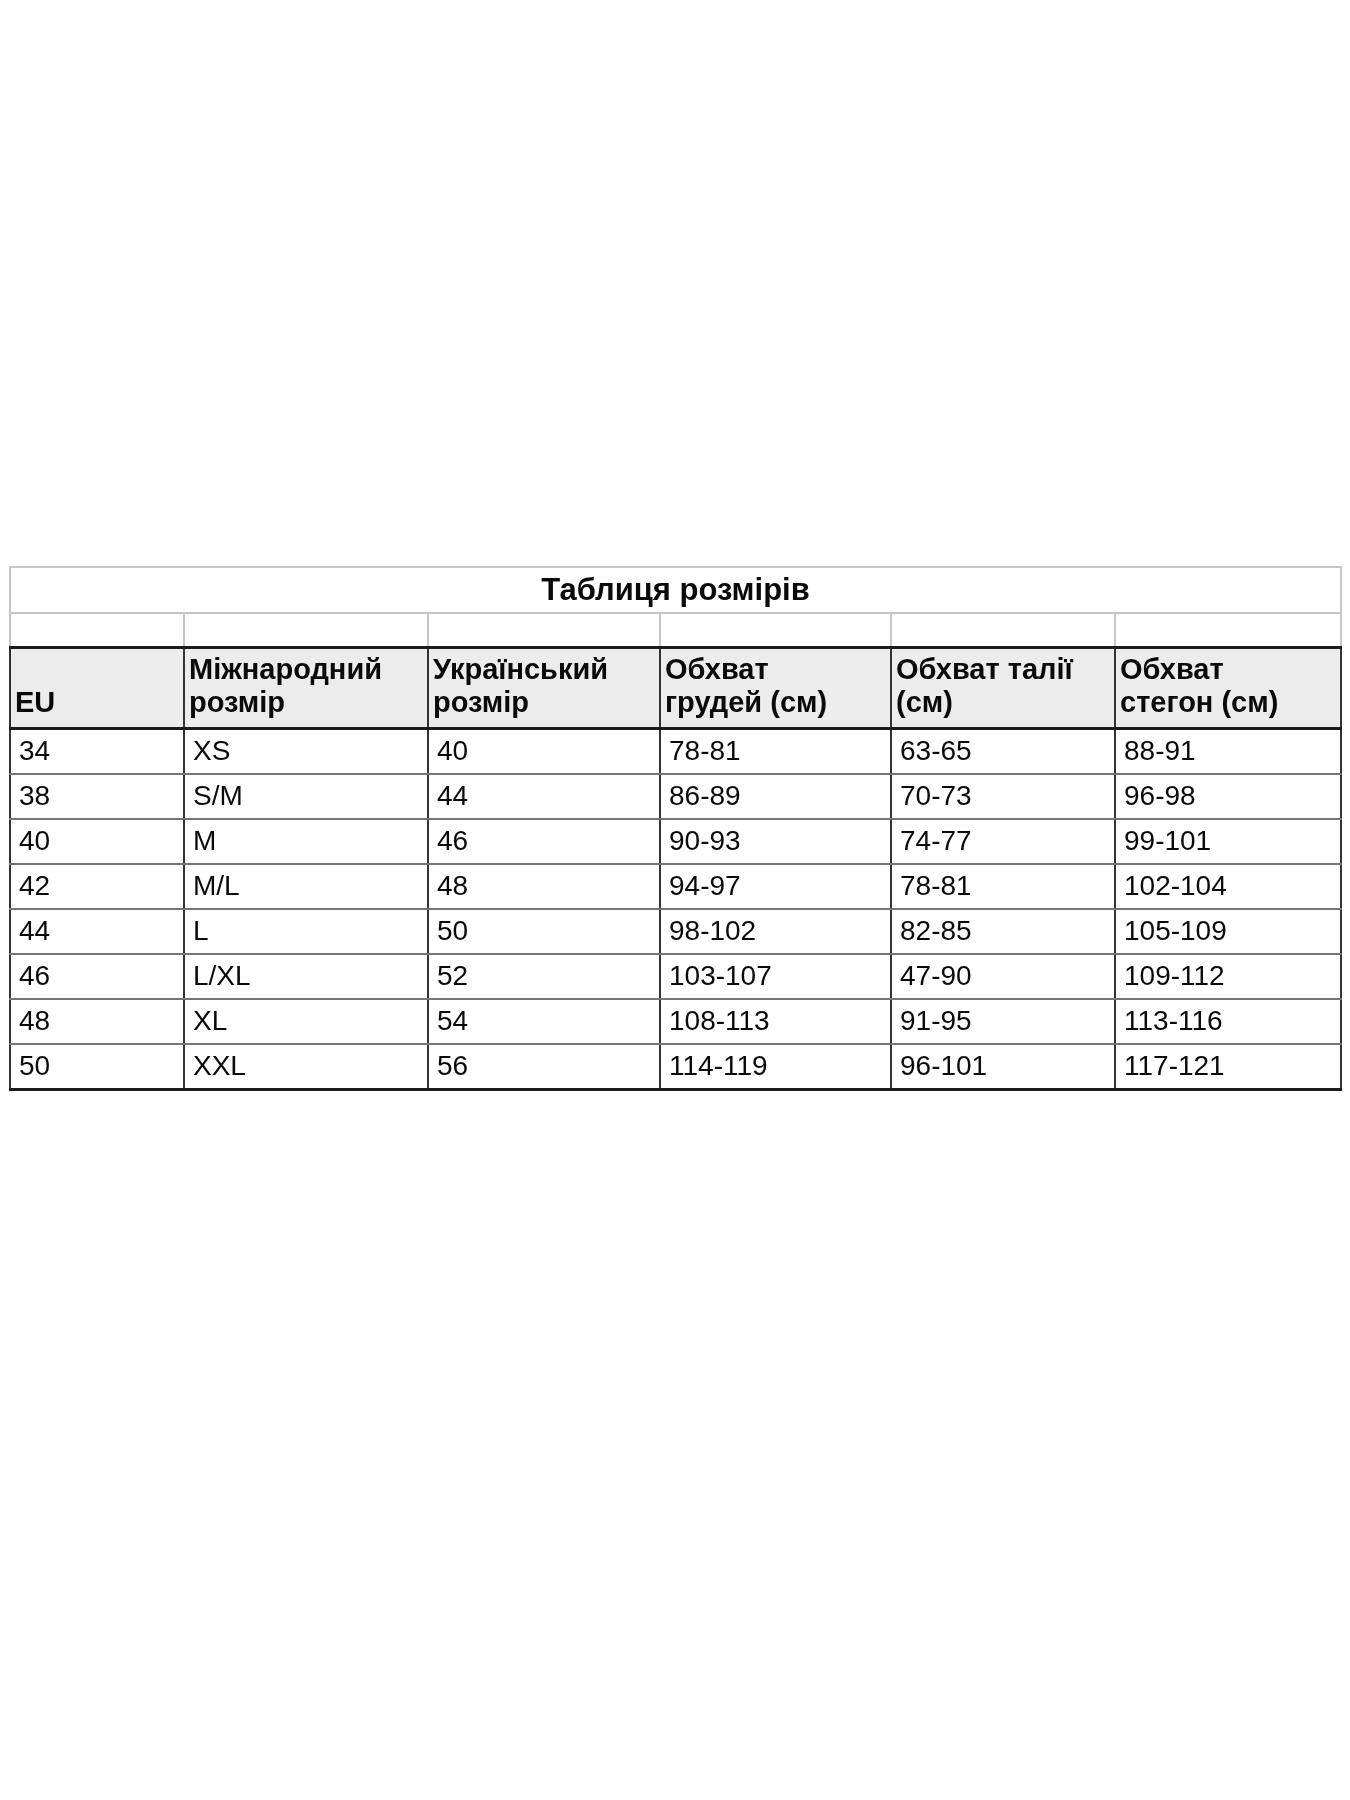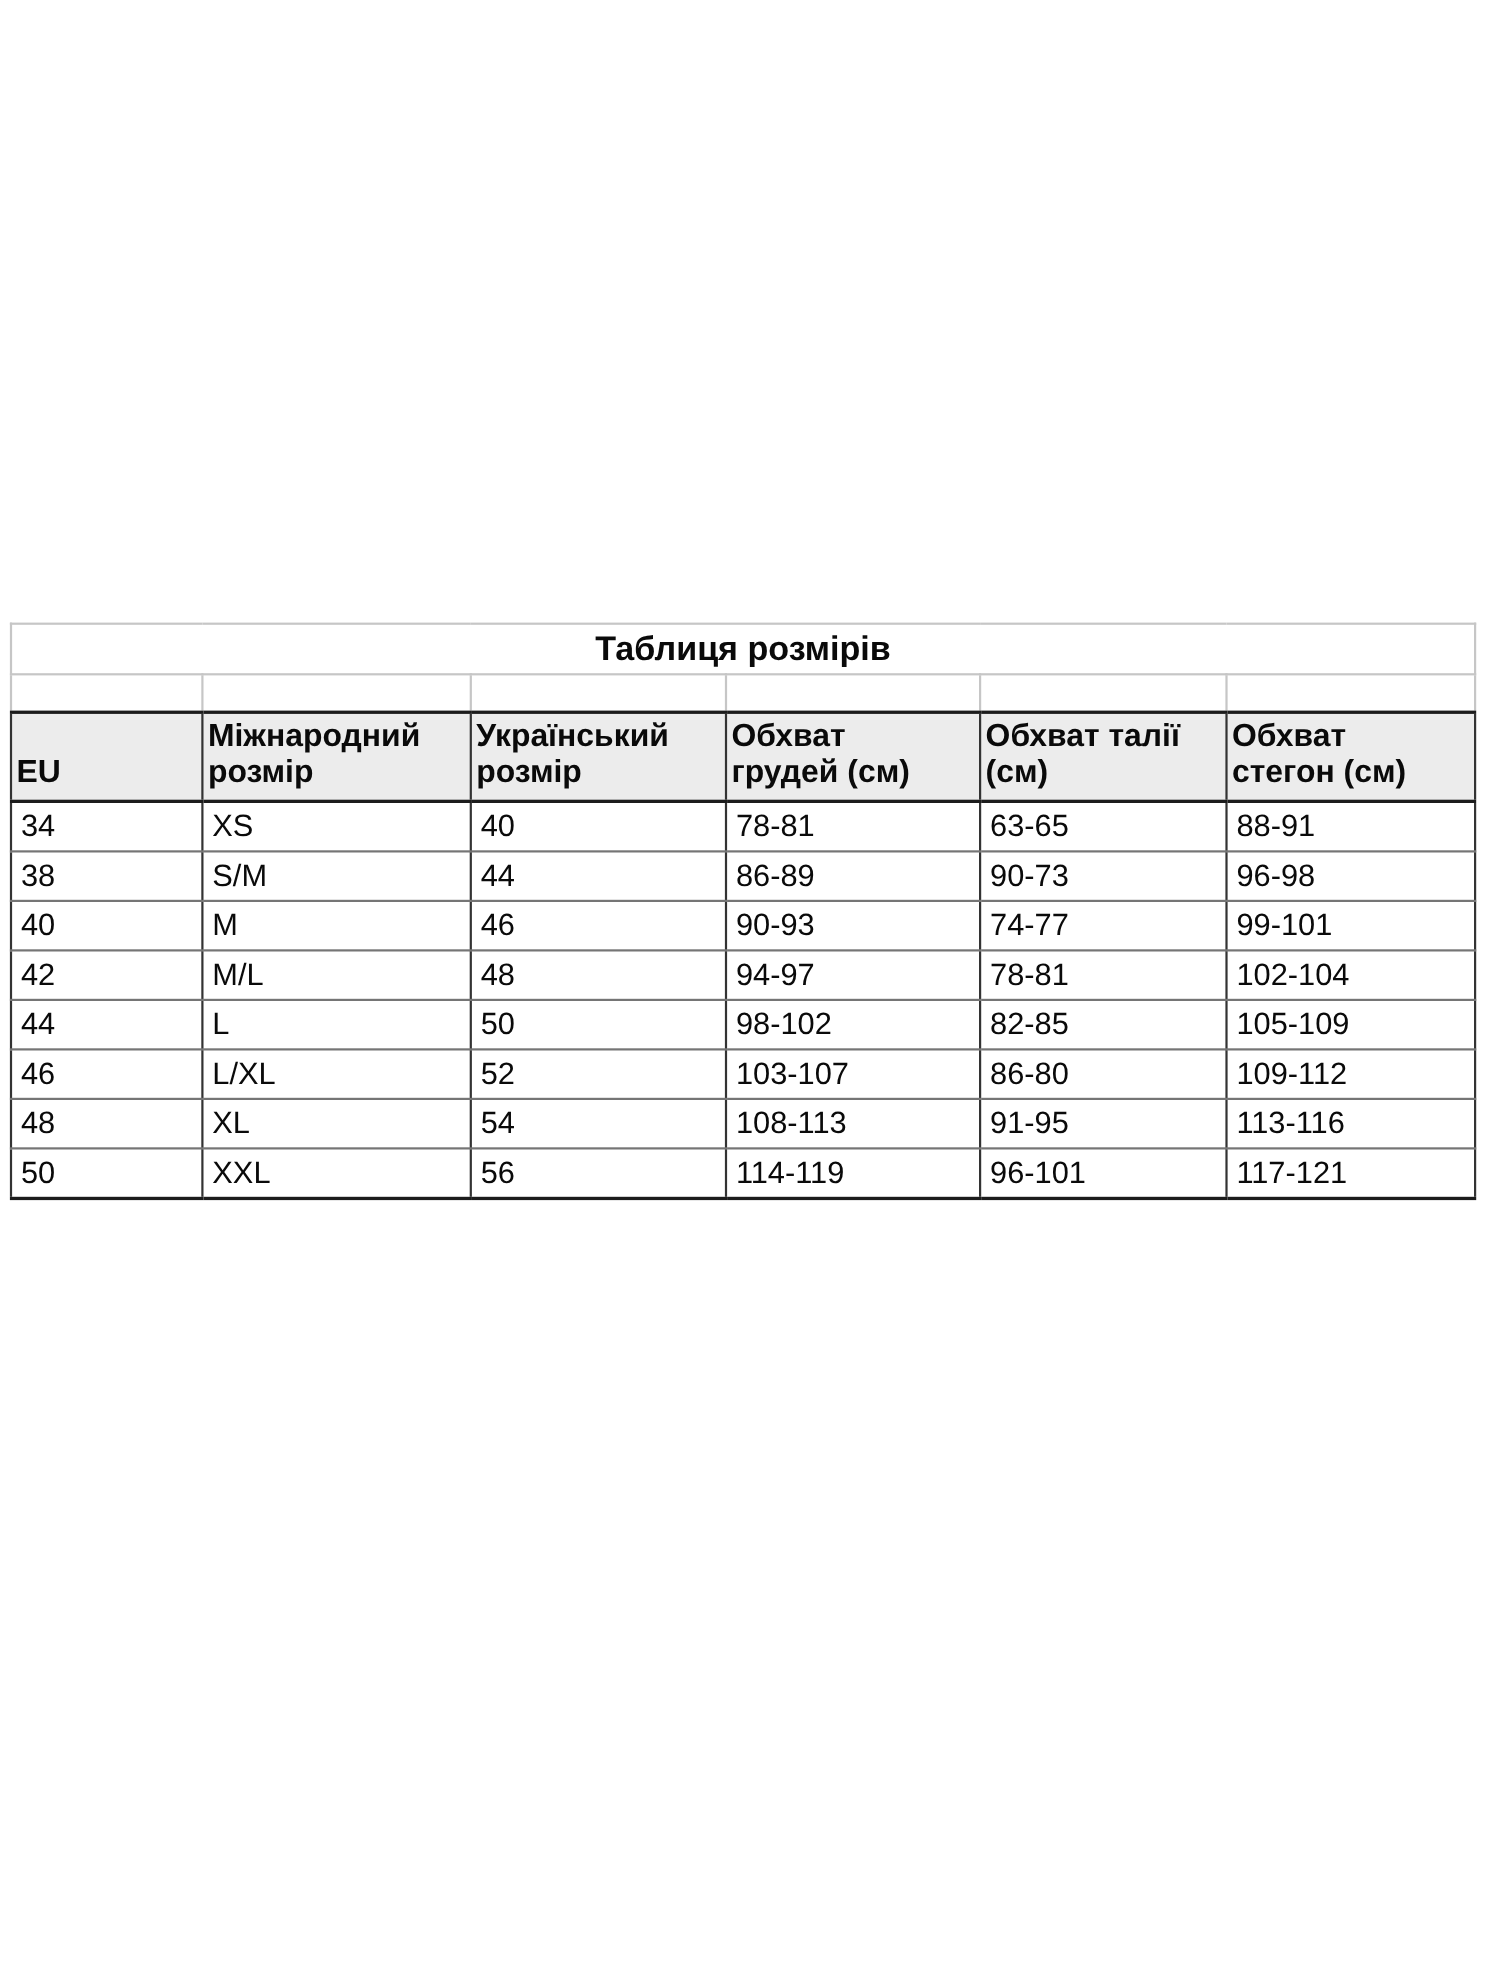--- a/index.html
+++ b/index.html
@@ -132,21 +132,21 @@
             <td>40</td>
             <td>78-81</td>
             <td>63-65</td>
             <td>88-91</td>
           </tr>
           <tr>
             <td>38</td>
             <td>S/M</td>
             <td>44</td>
             <td>86-89</td>
-            <td>90-73</td>
+            <td>70-73</td>
             <td>96-98</td>
           </tr>
           <tr>
             <td>40</td>
             <td>M</td>
             <td>46</td>
             <td>90-93</td>
             <td>74-77</td>
             <td>99-101</td>
           </tr>
@@ -164,21 +164,21 @@
             <td>50</td>
             <td>98-102</td>
             <td>82-85</td>
             <td>105-109</td>
           </tr>
           <tr>
             <td>46</td>
             <td>L/XL</td>
             <td>52</td>
             <td>103-107</td>
-            <td>86-80</td>
+            <td>47-90</td>
             <td>109-112</td>
           </tr>
           <tr>
             <td>48</td>
             <td>XL</td>
             <td>54</td>
             <td>108-113</td>
             <td>91-95</td>
             <td>113-116</td>
           </tr>

